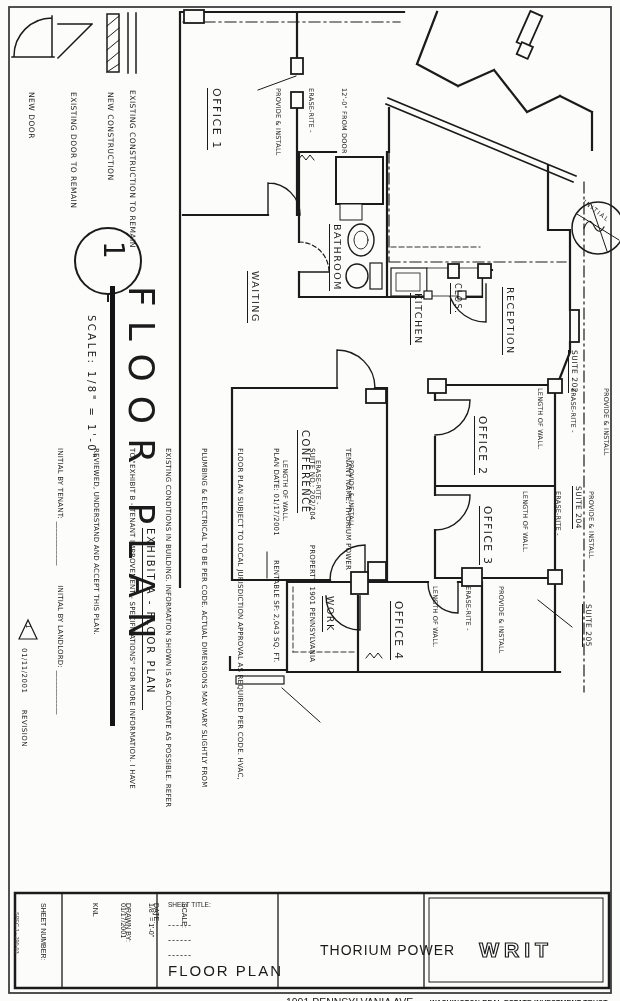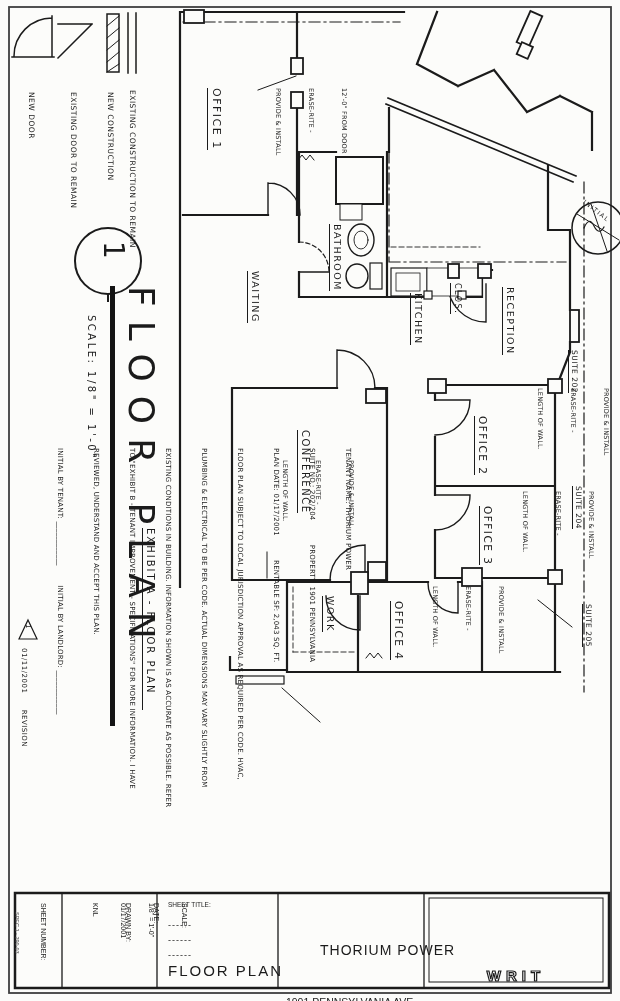--- a/index.html
+++ b/index.html
@@ -12,22 +12,22 @@
   .room{font-size:10px;letter-spacing:1.5px;border-left:1.2px solid #1b1b1b;padding-left:2px;}
   .suite{font-size:7.5px;letter-spacing:0.5px;border-left:1px solid #1b1b1b;padding-left:1px;}
   .pnote{font-size:6.5px;line-height:11px;letter-spacing:0.2px;}
   .pnote span{display:block;}
   .legend-label{font-size:7.5px;letter-spacing:0.5px;}
   .notes-block{font-size:7px;line-height:12px;letter-spacing:0.2px;}
   .notes-block span{display:block;}
   .tb{font-family:"Liberation Sans",sans-serif;}
   .tb-pair{font-size:7px;line-height:11px;}
   .tb-pair span{display:block;}
-  .writ-logo{font-size:15px;font-weight:bold;letter-spacing:5px;color:#fff;
-             -webkit-text-stroke:1.2px #1b1b1b;text-stroke:1.2px #1b1b1b;margin-top:29px;}
+  .writ-logo{font-size:21px;font-weight:bold;letter-spacing:5px;color:#fff;
+             -webkit-text-stroke:1.2px #1b1b1b;text-stroke:1.2px #1b1b1b;}
   .center{text-align:center;}
 </style>
 </head>
 <body>
 
 <div id="sheet">
 
   <svg width="620" height="1001" viewBox="0 0 620 1001" style="fill:none;stroke-linecap:square;">
 
     <rect x="9" y="7" width="602" height="986" stroke="#3f3f3f" stroke-width="1.8"></rect>

